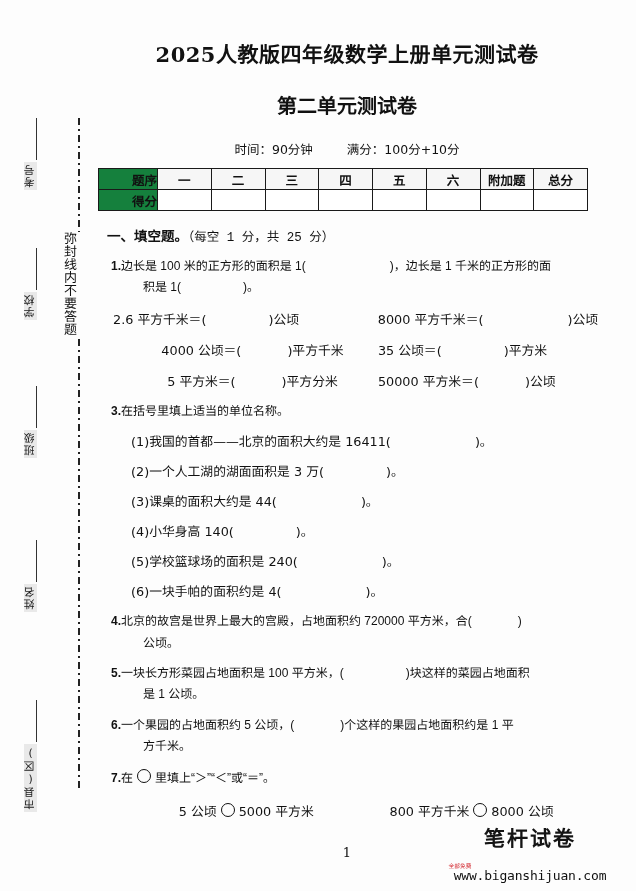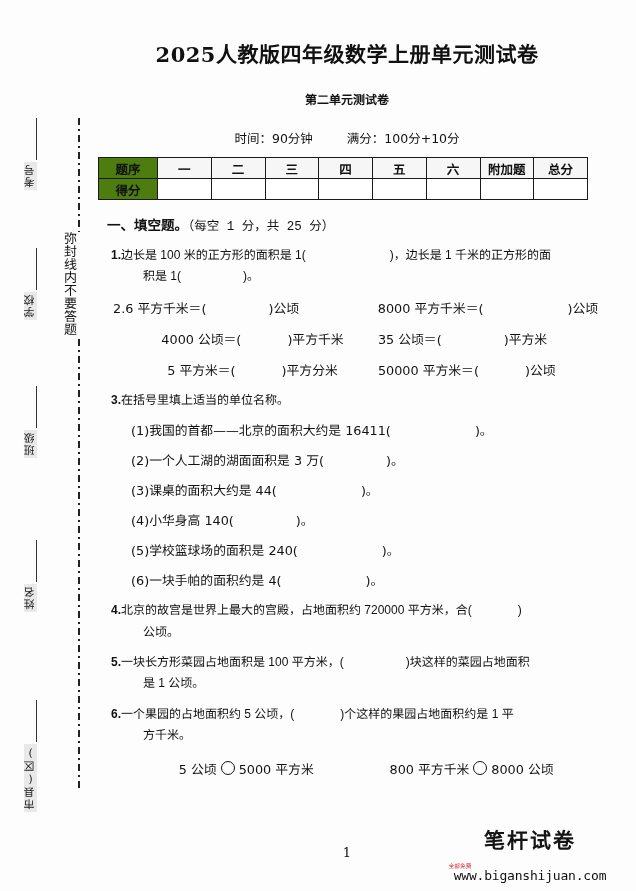--- a/index.html
+++ b/index.html
@@ -103,21 +103,21 @@
     font-weight: bold;
     letter-spacing: 0.5px;
     margin-top: 38px;
     font-family: "DejaVu Serif", "Liberation Serif", serif;
     white-space: nowrap;
     margin-left: -16px;
   }
 
   .title-sub {
     text-align: center;
-    font-size: 12px;
+    font-size: 20px;
     font-weight: bold;
     margin-top: 22px;
     font-family: Liberation Serif, serif;
     margin-left: -16px;
   }
 
   .meta-line {
     text-align: center;
     font-size: 12.5px;
     margin-top: 20px;
@@ -139,21 +139,22 @@
     height: 20px;
     text-align: center;
     vertical-align: middle;
     font-size: 12.5px;
     font-weight: bold;
     font-family: "DejaVu Sans", "Liberation Sans", sans-serif;
     padding: 0;
   }
   table.score-table td.hdr-cell {
     width: 58px;
-    background: #4d7c0f;
+    background: #15803d;
+    text-align: right;
   }
   table.score-table td.num-cell { background: #f6f6f6; }
   table.score-table tr.row-score td.val-cell { background: #ffffff; }
 
   
   .section-head {
     font-size: 13.5px;
     font-weight: bold;
     margin-top: 14px;
     margin-left: 12px;
@@ -224,21 +225,21 @@
     position: absolute;
     right: 16px;
     bottom: 8px;
     text-align: center;
     width: 180px;
   }
   .wm-brand {
     font-size: 21px;
     font-weight: bold;
     letter-spacing: 2px;
-    font-family: Liberation Sans, sans-serif;
+    font-family: Liberation Mono, monospace;
     color: #141414;
     line-height: 1.1;
   }
   .wm-url {
     font-size: 13px;
     font-family: "DejaVu Sans Mono", "Liberation Mono", monospace;
     color: #101010;
     letter-spacing: -0.2px;
     margin-top: 16px;
   }
@@ -387,20 +388,23 @@
     <div class="q">
       <span class="qn">5.</span><span>一块长方形菜园占地面积是 100 平方米，(</span><span class="blank-m"></span><span>)块这样的菜园占地面积</span>
       <div class="q-line2">是 1 公顷。</div>
     </div>
 
     <div class="q">
       <span class="qn">6.</span><span>一个果园的占地面积约 5 公顷，(</span><span class="blank-s"></span><span>)个这样的果园占地面积约是 1 平</span>
       <div class="q-line2">方千米。</div>
     </div>
 
+    <div class="q">
+      <span class="qn">7.</span><span>在</span><span class="circ"></span><span>里填上“＞”“＜”或“＝”。</span>
+    </div>
 
     <div class="two-col indent" style="margin-top:14px;gap:24px;">
       <div class="cA">
         <span>5 公顷</span><span class="circ"></span><span>5000 平方米</span>
       </div>
       <div class="cB">
         <span>800 平方千米</span><span class="circ"></span><span>8000 公顷</span>
       </div>
     </div>
 

